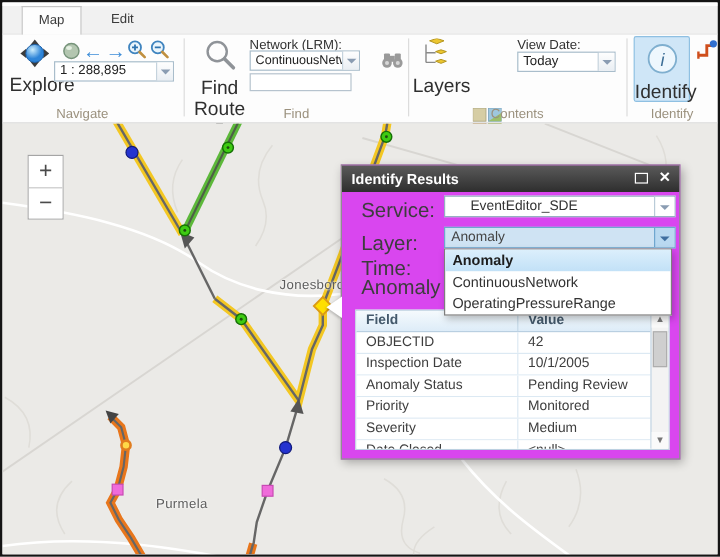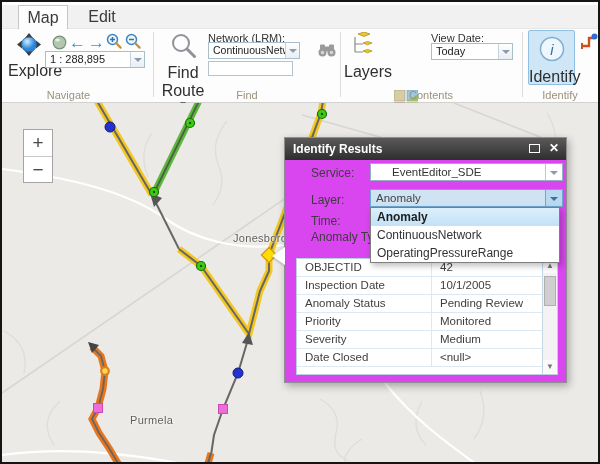--- a/index.html
+++ b/index.html
@@ -1,21 +1,21 @@
 <!DOCTYPE html>
 <html><head>
 <meta charset="utf-8">
 <style>
   html,body{margin:0;padding:0;background:#888;}
   *{box-sizing:border-box;font-family:"Liberation Sans",sans-serif;}
   .window{position:relative;width:600px;height:464px;background:#fff;border:2px solid #151515;overflow:hidden;}
   
   .tabbar{position:absolute;left:0;top:0;width:596px;height:27px;background:#f1f1f1;border-bottom:1px solid #e6e6e6;}
   .tabbar:before{content:"";position:absolute;left:0;top:0;width:100%;height:3px;background:#fff;}
-  .tab{position:absolute;top:3px;height:24px;line-height:23px;text-align:center;font-size:16px;color:#3a3a3a;cursor:default;}
+  .tab{position:absolute;top:3px;height:24px;line-height:23px;text-align:center;font-size:11px;color:#3a3a3a;cursor:default;}
   .tab.active{background:#fdfdfd;border:1px solid #c6c6c6;border-bottom:none;}
   
   .ribbon{position:absolute;left:0;top:27px;width:596px;height:74px;background:#fdfdfd;border-bottom:1px solid #d2d2d2;}
   .vsep{position:absolute;top:3px;bottom:5px;width:1px;background:#dcdcdc;}
   .grouplabel{position:absolute;top:60px;height:12px;font-size:11px;color:#9b917e;text-align:center;}
   .rlabel{position:absolute;font-size:11px;color:#323232;white-space:nowrap;}
   .btnlabel{font-size:16px;color:#2f2f2f;text-align:center;}
   .combo{position:absolute;display:flex;background:#fff;border:1px solid #a9bdcb;}
   .combo .val{flex:1;font-size:11px;color:#222;padding:1px 3px 0 4px;white-space:nowrap;overflow:hidden;}
   .combo .btn{width:14px;border-left:1px solid #c5d3dd;background:linear-gradient(#fefefe,#e9eef3);position:relative;}
@@ -31,21 +31,21 @@
   .zoomctl{position:absolute;left:21px;top:26px;width:30px;border:1px solid #a5a5a5;background:#fff;z-index:3;}
   .zoombtn{width:28px;height:26px;text-align:center;line-height:25px;font-size:19px;color:#4a4a4a;background:#fff;}
   .zoombtn+.zoombtn{border-top:1px solid #c9c9c9;}
   .maplabel{position:absolute;font-size:11px;color:#5c5c5c;letter-spacing:.3px;text-shadow:0 0 2px #fff,0 0 2px #fff;z-index:2;}
   
   .dialog{position:absolute;left:282px;top:34px;width:283px;height:246px;background:#d946ef;border:1px solid #8f8f8f;box-shadow:2px 3px 8px rgba(0,0,0,.3);z-index:5;}
   .dlg-tail{position:absolute;left:-13px;top:109px;width:0;height:0;border-top:9px solid transparent;border-bottom:9px solid transparent;border-right:13px solid #fff;filter:drop-shadow(-1px 1px 1px rgba(0,0,0,.2));}
   .dlg-title{position:absolute;left:0;top:0;right:0;height:22px;background:linear-gradient(#5a5a5a,#2e2e2e);color:#fff;font-size:12px;font-weight:bold;line-height:22px;padding-left:8px;}
   .dlg-max{position:absolute;right:26px;top:6px;width:11px;height:9px;border:1.5px solid #fff;}
   .dlg-close{position:absolute;right:7px;top:3px;color:#fff;font-size:12px;font-weight:bold;}
-  .dlg-label{position:absolute;left:26px;font-size:12px;color:#3d3d3d;}
+  .dlg-label{position:absolute;left:16px;font-size:17px;color:#3d3d3d;}
   .dlg-combo{position:absolute;left:85px;width:193px;height:18px;display:flex;background:#fff;border:1px solid #96afc2;}
   .dlg-combo .val{flex:1;font-size:11.5px;color:#333;padding:2px 0 0 5px;}
   .dlg-combo .btn{width:17px;border-left:1px solid #b9cbd8;position:relative;background:#fff;}
   .dlg-combo .btn:after{content:"";position:absolute;left:4px;top:7px;border-left:4.5px solid transparent;border-right:4.5px solid transparent;border-top:4.5px solid #8a9cb2;}
   .dlg-combo.open{background:#cfe3f3;border-color:#6fa7cf;}
   .dlg-combo.open .val{color:#444;}
   .dlg-combo.open .btn{background:#b9d9f0;border-left:1px solid #6fa7cf;}
   .dlg-combo.open .btn:after{border-top-color:#3f6f9f;}
   .droplist{position:absolute;left:85px;top:69px;width:190px;background:#fff;border:1px solid #7e7e7e;box-shadow:2px 3px 6px rgba(0,0,0,.25);z-index:9;}
   .dropitem{height:18px;line-height:18px;font-size:12px;color:#333;padding-left:6px;white-space:nowrap;}
@@ -282,20 +282,24 @@
       <div class="dlg-label" style="top:76px;">Time:</div>
       <div class="dlg-label" style="top:92px;">Anomaly Type:</div>
 
       <div class="droplist">
         <div class="dropitem sel">Anomaly</div>
         <div class="dropitem">ContinuousNetwork</div>
         <div class="dropitem">OperatingPressureRange</div>
       </div>
 
       <div class="fldtable">
+        <div class="thead">
+          <div class="c1">Field</div>
+          <div class="c2">Value</div>
+        </div>
         <div class="trow">
           <div class="c1">OBJECTID</div>
           <div class="c2">42</div>
         </div>
         <div class="trow">
           <div class="c1">Inspection Date</div>
           <div class="c2">10/1/2005</div>
         </div>
         <div class="trow">
           <div class="c1">Anomaly Status</div>

